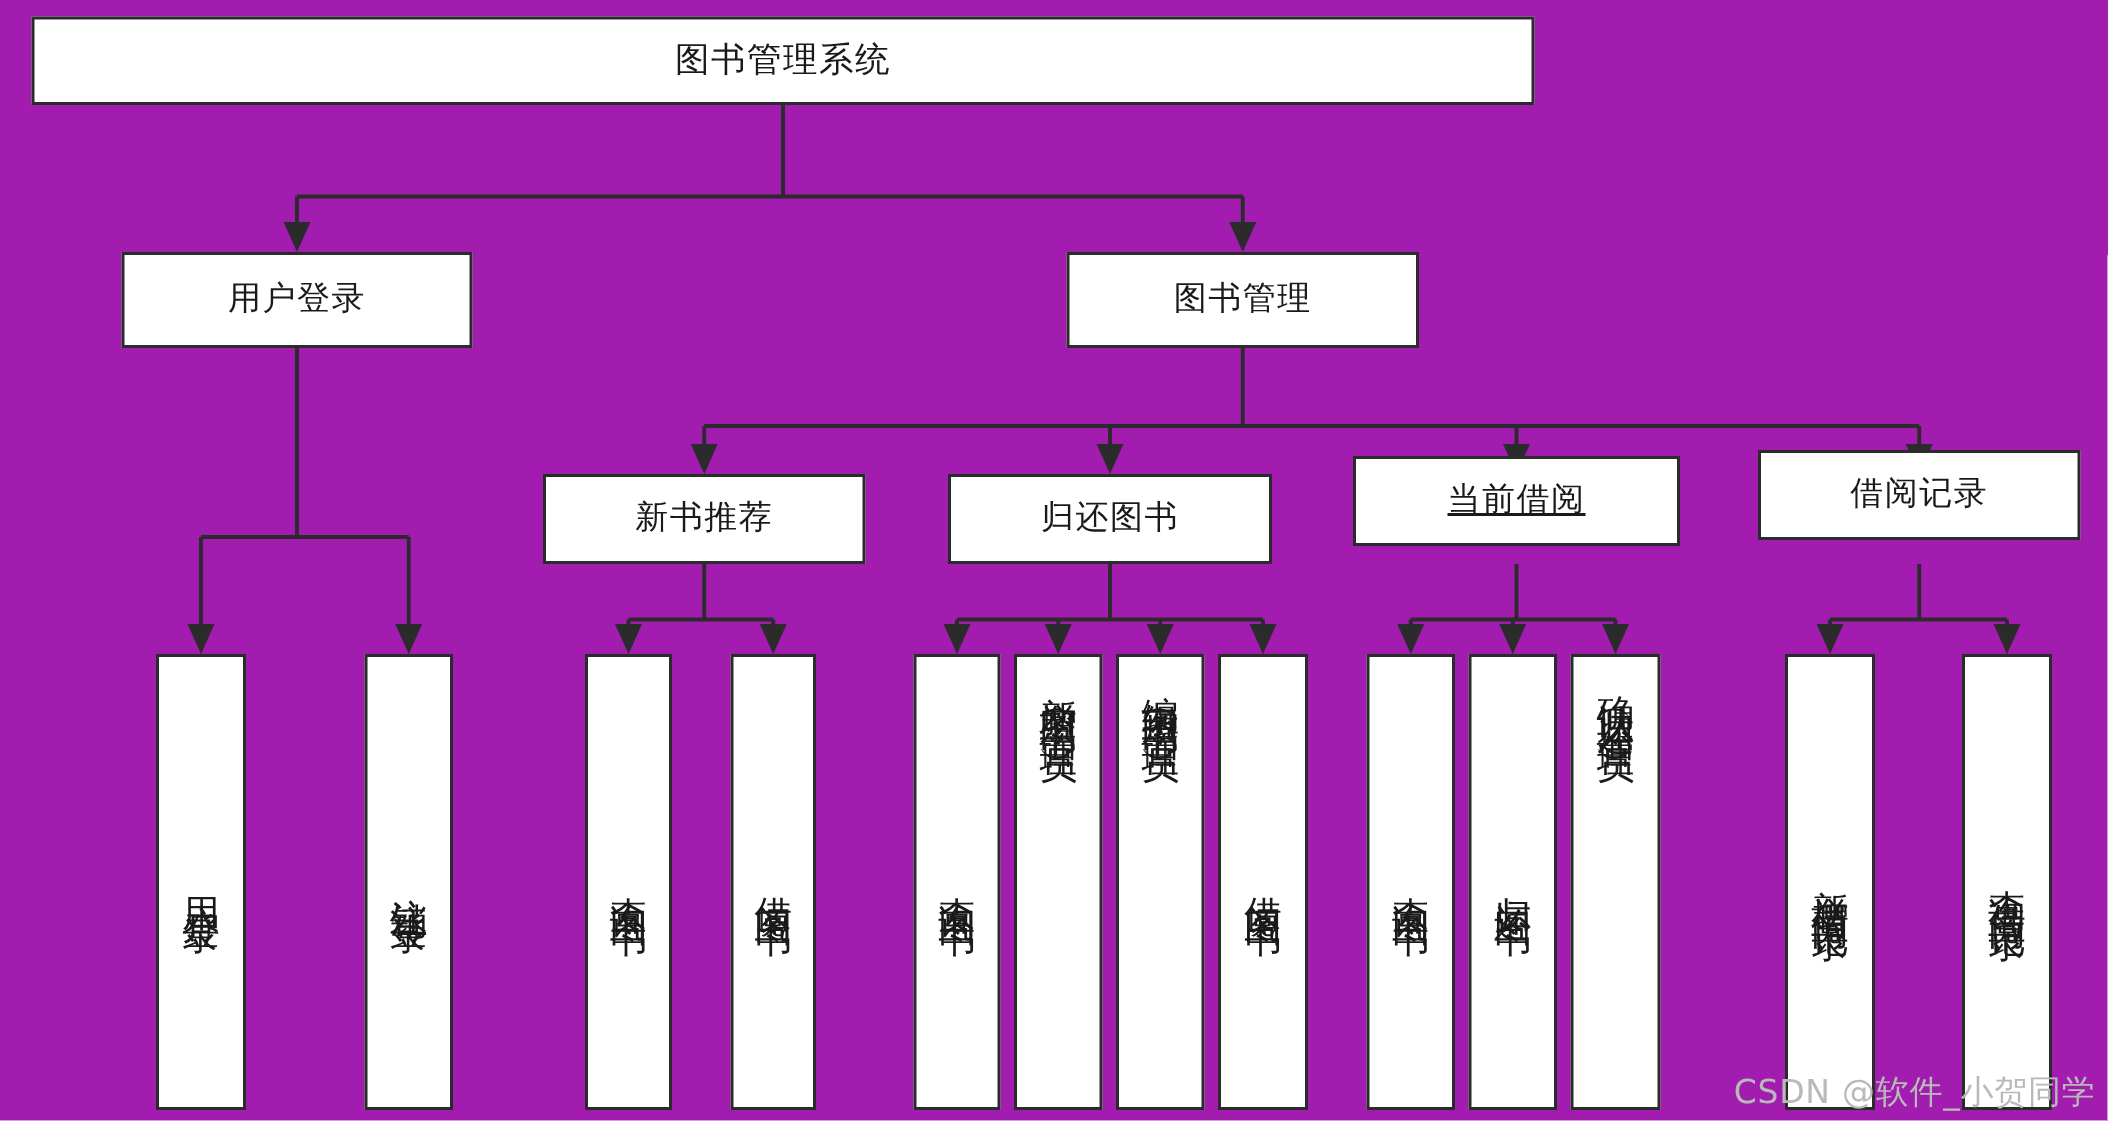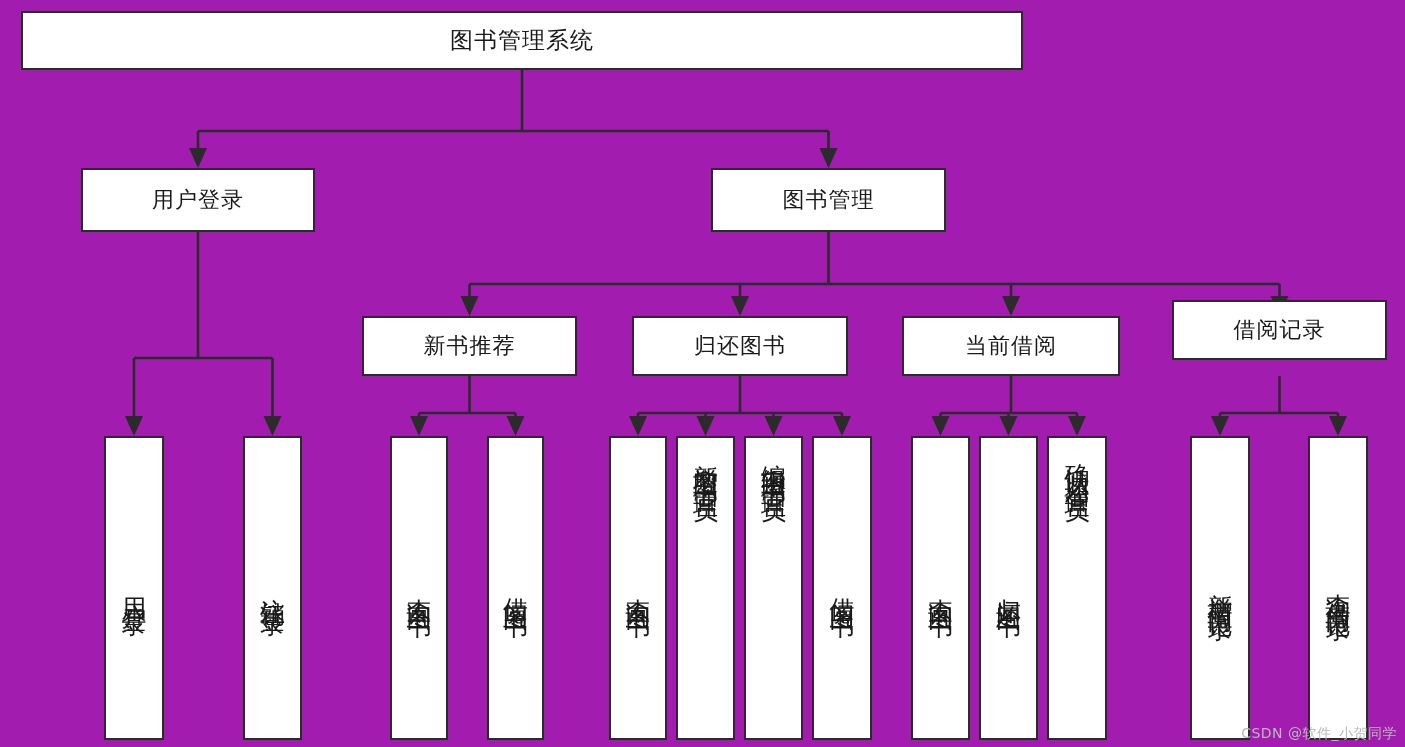--- a/index.html
+++ b/index.html
@@ -58,21 +58,21 @@
     line-height:1.0;
     letter-spacing:5px;
     white-space:nowrap;
   }
   
   .node.v.mid{ align-items:center; padding-top:0; }
   #watermark{
     position:absolute;
     right:8px;
     bottom:4px;
-    font-size:14px;
+    font-size:22px;
     color:#b9b9b9;
     letter-spacing:0.5px;
     z-index:3;
     white-space:nowrap;
     font-family:"DejaVu Sans","Liberation Sans",sans-serif;
   }
 </style>
 </head>
 <body>
 
@@ -143,21 +143,21 @@
   <div class="node h" style="left: 362px; top: 316px; width: 215px; height: 60px;">
     <span class="label">新书推荐</span>
   </div>
 
   <div class="node h" style="left: 711px; top: 168px; width: 235px; height: 64px;">
     <span class="label">图书管理</span>
   </div>
   <div class="node h" style="left: 632px; top: 316px; width: 216px; height: 60px;">
     <span class="label">归还图书</span>
   </div>
-  <div class="node h" style="left: 902px; top: 316px; width: 218px; height: 60px;">
+  <div class="node h" style="left: 902px; top: 304px; width: 218px; height: 60px; text-decoration: underline;">
     <span class="label">当前借阅</span>
   </div>
   <div class="node h" style="left: 1172px; top: 300px; width: 215px; height: 60px;">
     <span class="label">借阅记录</span>
   </div>
 
   <div class="node v mid" style="left: 104px; top: 436px; width: 60px; height: 304px;">
     <span class="label">用户登录</span>
   </div>
   <div class="node v mid" style="left: 243px; top: 436px; width: 59px; height: 304px;">

